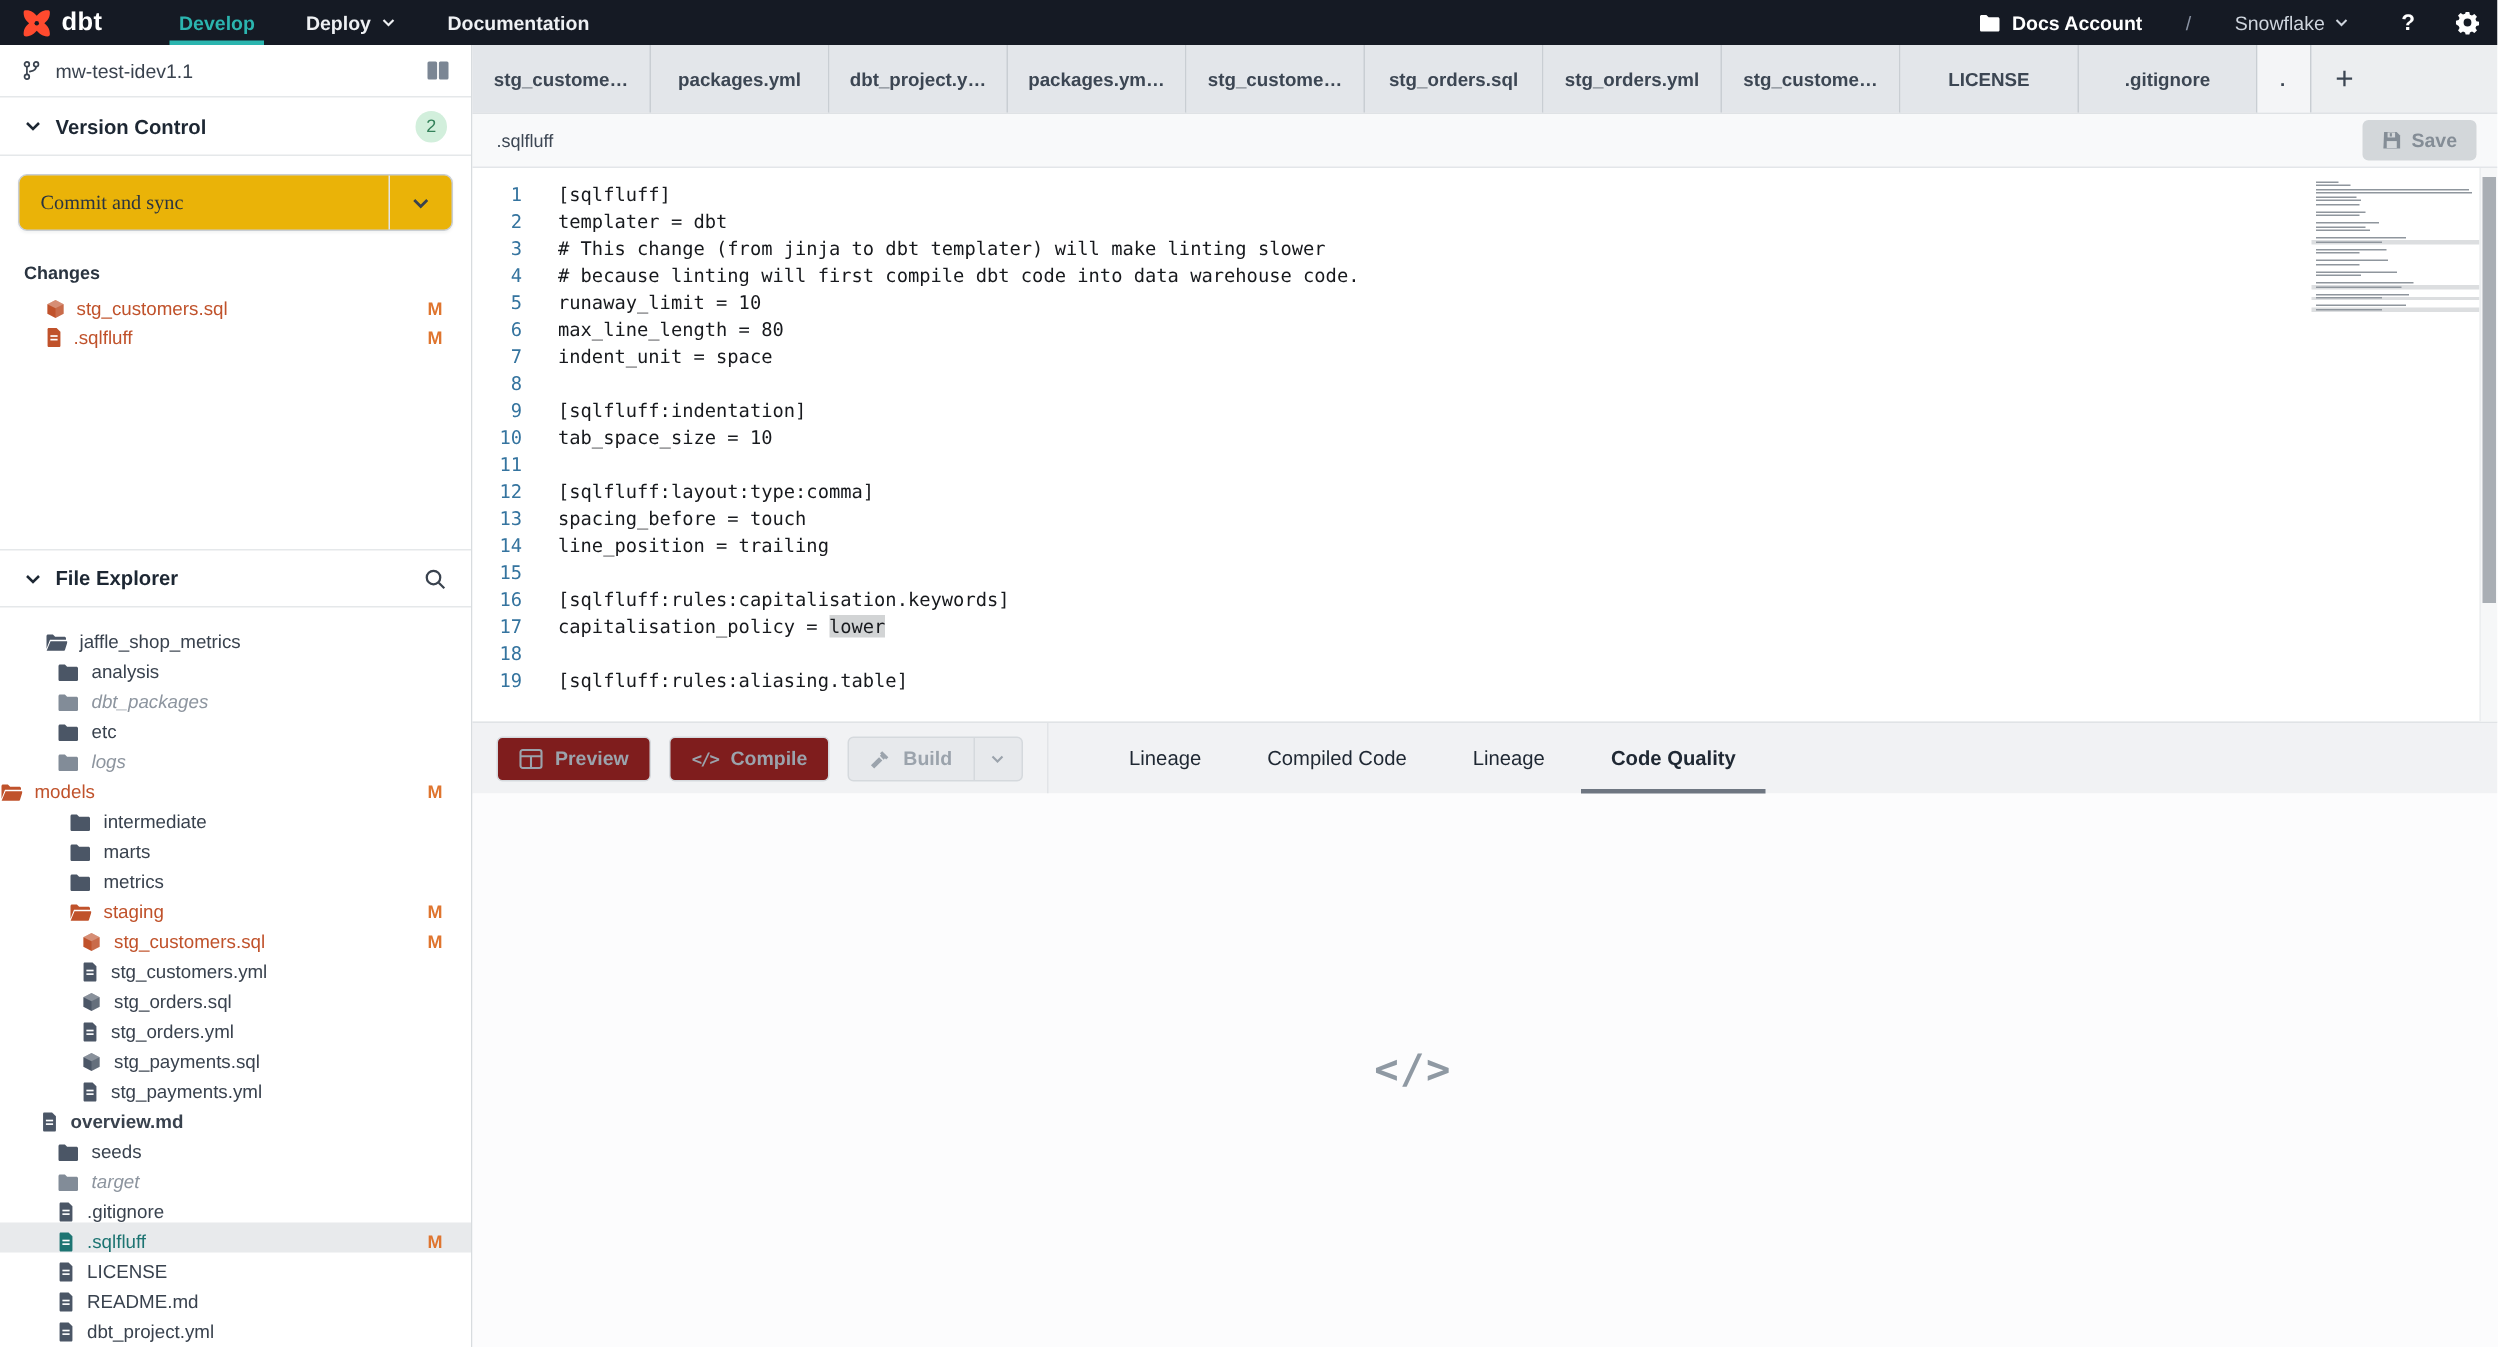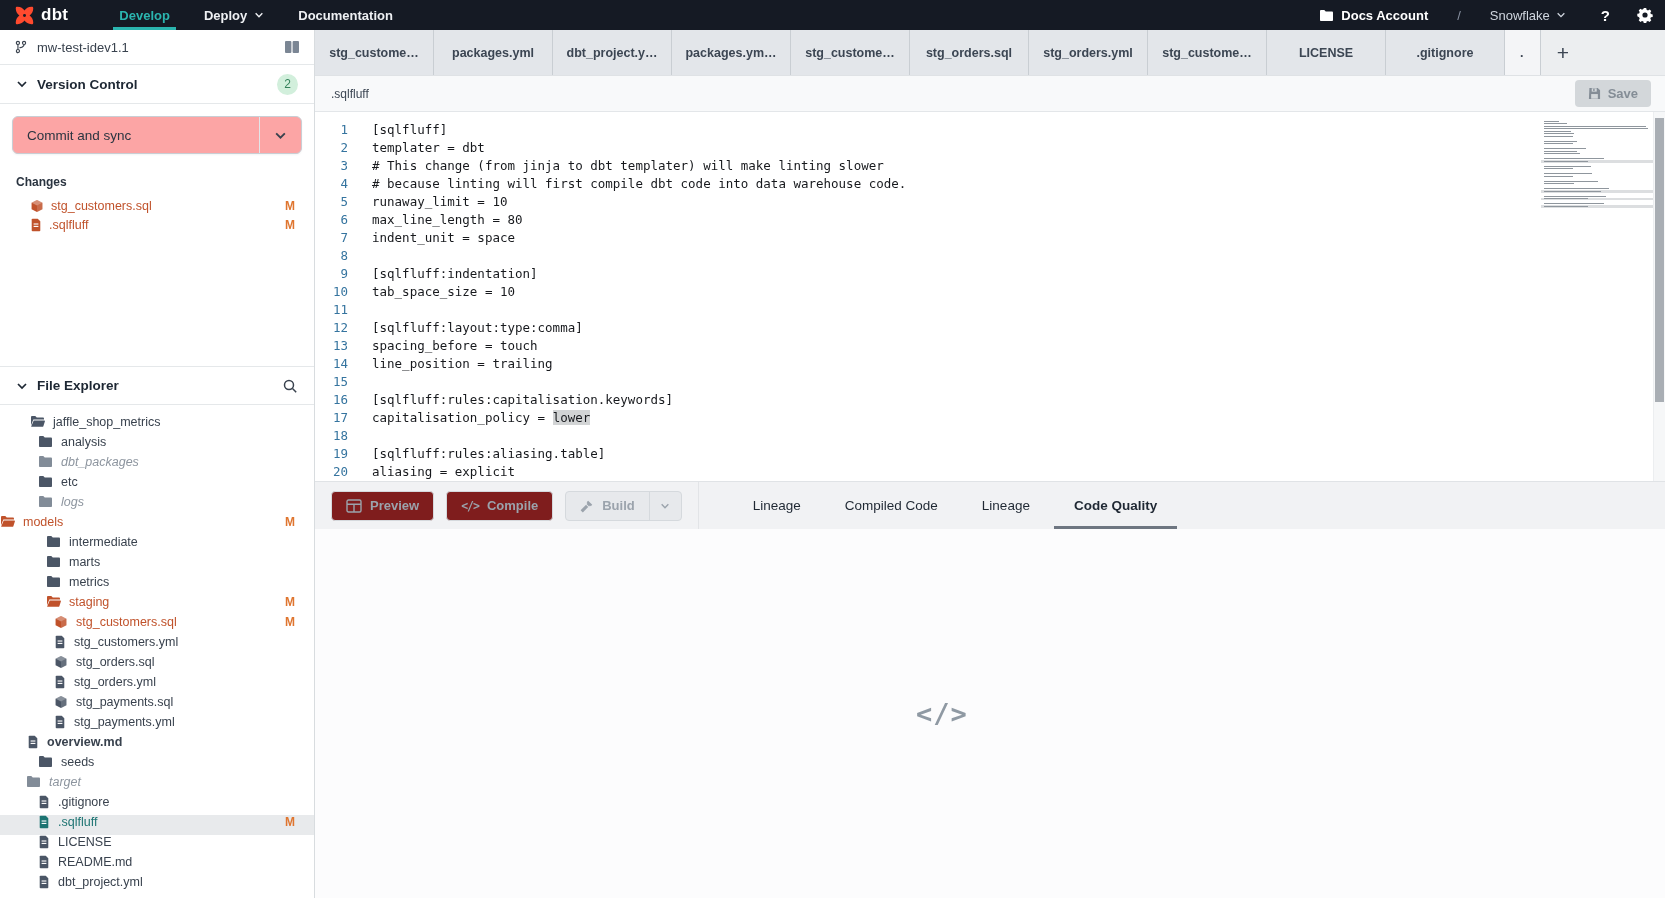--- a/index.html
+++ b/index.html
@@ -30,29 +30,29 @@
   .main{flex:1;display:flex;min-height:0;}
 
   
   .sidebar{flex:0 0 315px;width:315px;border-right:1px solid #d8dcdf;display:flex;flex-direction:column;color:#39424e;overflow:hidden;background:#fff;}
   .branch-row{flex:0 0 35px;display:flex;align-items:center;gap:9px;padding:0 14px;border-bottom:1px solid #e5e8ea;font-size:13px;}
   .panels-right{margin-left:auto;color:#7b8694;}
   .section-header{flex:0 0 39px;display:flex;align-items:center;gap:9px;padding:0 16px;font-size:13.5px;font-weight:bold;color:#1d2733;border-bottom:1px solid #e5e8ea;}
   .fe-header{border-top:1px solid #e5e8ea;}
   .vc-badge{margin-left:auto;width:21px;height:21px;border-radius:50%;background:var(--green-bg);color:var(--green-text);font-size:12px;font-weight:normal;display:flex;align-items:center;justify-content:center;}
   .commit-row{padding:12px;}
-  .commit-btn{width:100%;height:38px;background:#fca5a5;border:1px solid #c9ced4;border-radius:6px;display:flex;align-items:center;box-shadow:0 1px 2px rgba(20,30,40,.05);cursor:pointer;}
+  .commit-btn{width:100%;height:38px;background:#eab308;border:1px solid #c9ced4;border-radius:6px;display:flex;align-items:center;box-shadow:0 1px 2px rgba(20,30,40,.05);cursor:pointer;font-family:Liberation Serif, serif;}
   .commit-label{padding-left:14px;font-size:13.5px;color:#2a3440;}
   .commit-chevron{margin-left:auto;width:42px;height:100%;display:flex;align-items:center;justify-content:center;border-left:1px solid #e2e5e8;color:#39424e;}
   .changes-label{font-size:12px;font-weight:bold;color:#2a3440;padding:9px 16px 7px;}
   .change-item{height:19px;display:flex;align-items:center;gap:7px;padding-left:30px;font-size:12.5px;color:var(--modified);cursor:pointer;}
   .m-badge{margin-left:auto;padding-right:19px;color:var(--badge-m);font-weight:bold;font-size:12px;}
   .vc-spacer{flex:0 0 132px;}
   .tree{flex:1;overflow:hidden;padding-top:10px;}
-  .tree-row{height:20px;display:flex;align-items:flex-start;gap:8px;font-size:12.5px;color:#39424e;cursor:pointer;}
+  .tree-row{height:20px;display:flex;align-items:flex-end;gap:8px;font-size:12.5px;color:#39424e;cursor:pointer;}
   .tree-row .t-icon{color:#4b5666;}
   .tree-row.muted{color:#8d959f;font-style:italic;}
   .tree-row.muted .t-icon{color:#828c98;}
   .tree-row.modified{color:var(--modified);}
   .tree-row.modified .t-icon{color:var(--modified);}
   .tree-row.selected{background:#e8eaec;color:#1d7472;}
   .tree-row.selected .t-icon{color:#1d7472;}
 
   
   .content{flex:1;display:flex;flex-direction:column;min-width:0;}
@@ -395,21 +395,21 @@
             <span>overview.md</span>
           </div>
           <div class="tree-row" style="padding-left: 38px;">
             <span class="icon t-icon">
               <svg width="15" height="13" viewBox="0 0 16 14" fill="currentColor">
                 <path d="M1 2.2C1 1.5 1.5 1 2.2 1h3.4l1.6 1.7h6.6c.7 0 1.2.5 1.2 1.2v7.9c0 .7-.5 1.2-1.2 1.2H2.2c-.7 0-1.2-.5-1.2-1.2z"></path>
               </svg>
             </span>
             <span>seeds</span>
           </div>
-          <div class="tree-row muted" style="padding-left: 26px;">
+          <div class="tree-row muted" style="padding-left: 38px;">
             <span class="icon t-icon">
               <svg width="15" height="13" viewBox="0 0 16 14" fill="currentColor">
                 <path d="M1 2.2C1 1.5 1.5 1 2.2 1h3.4l1.6 1.7h6.6c.7 0 1.2.5 1.2 1.2v7.9c0 .7-.5 1.2-1.2 1.2H2.2c-.7 0-1.2-.5-1.2-1.2z"></path>
               </svg>
             </span>
             <span>target</span>
           </div>
           <div class="tree-row" style="padding-left: 38px;">
             <span class="icon t-icon">
               <svg width="12" height="14" viewBox="0 0 14 16" fill="currentColor">
@@ -590,24 +590,20 @@
               <span class="gutter">17</span>
               <span class="code-text">capitalisation_policy = <span class="hl">lower</span></span>
             </div>
             <div class="code-line">
               <span class="gutter">18</span>
               <span class="code-text"></span>
             </div>
             <div class="code-line">
               <span class="gutter">19</span>
               <span class="code-text">[sqlfluff:rules:aliasing.table]</span>
-            </div>
-            <div class="code-line">
-              <span class="gutter">20</span>
-              <span class="code-text">aliasing = explicit</span>
             </div>
           </div>
         <div class="minimap-col">
             <div id="minimap">
               <div class="mm-row">
                 <div class="mm-bar" style="width: 15px;"></div>
               </div>
               <div class="mm-row">
                 <div class="mm-bar" style="width: 23px;"></div>
               </div>

